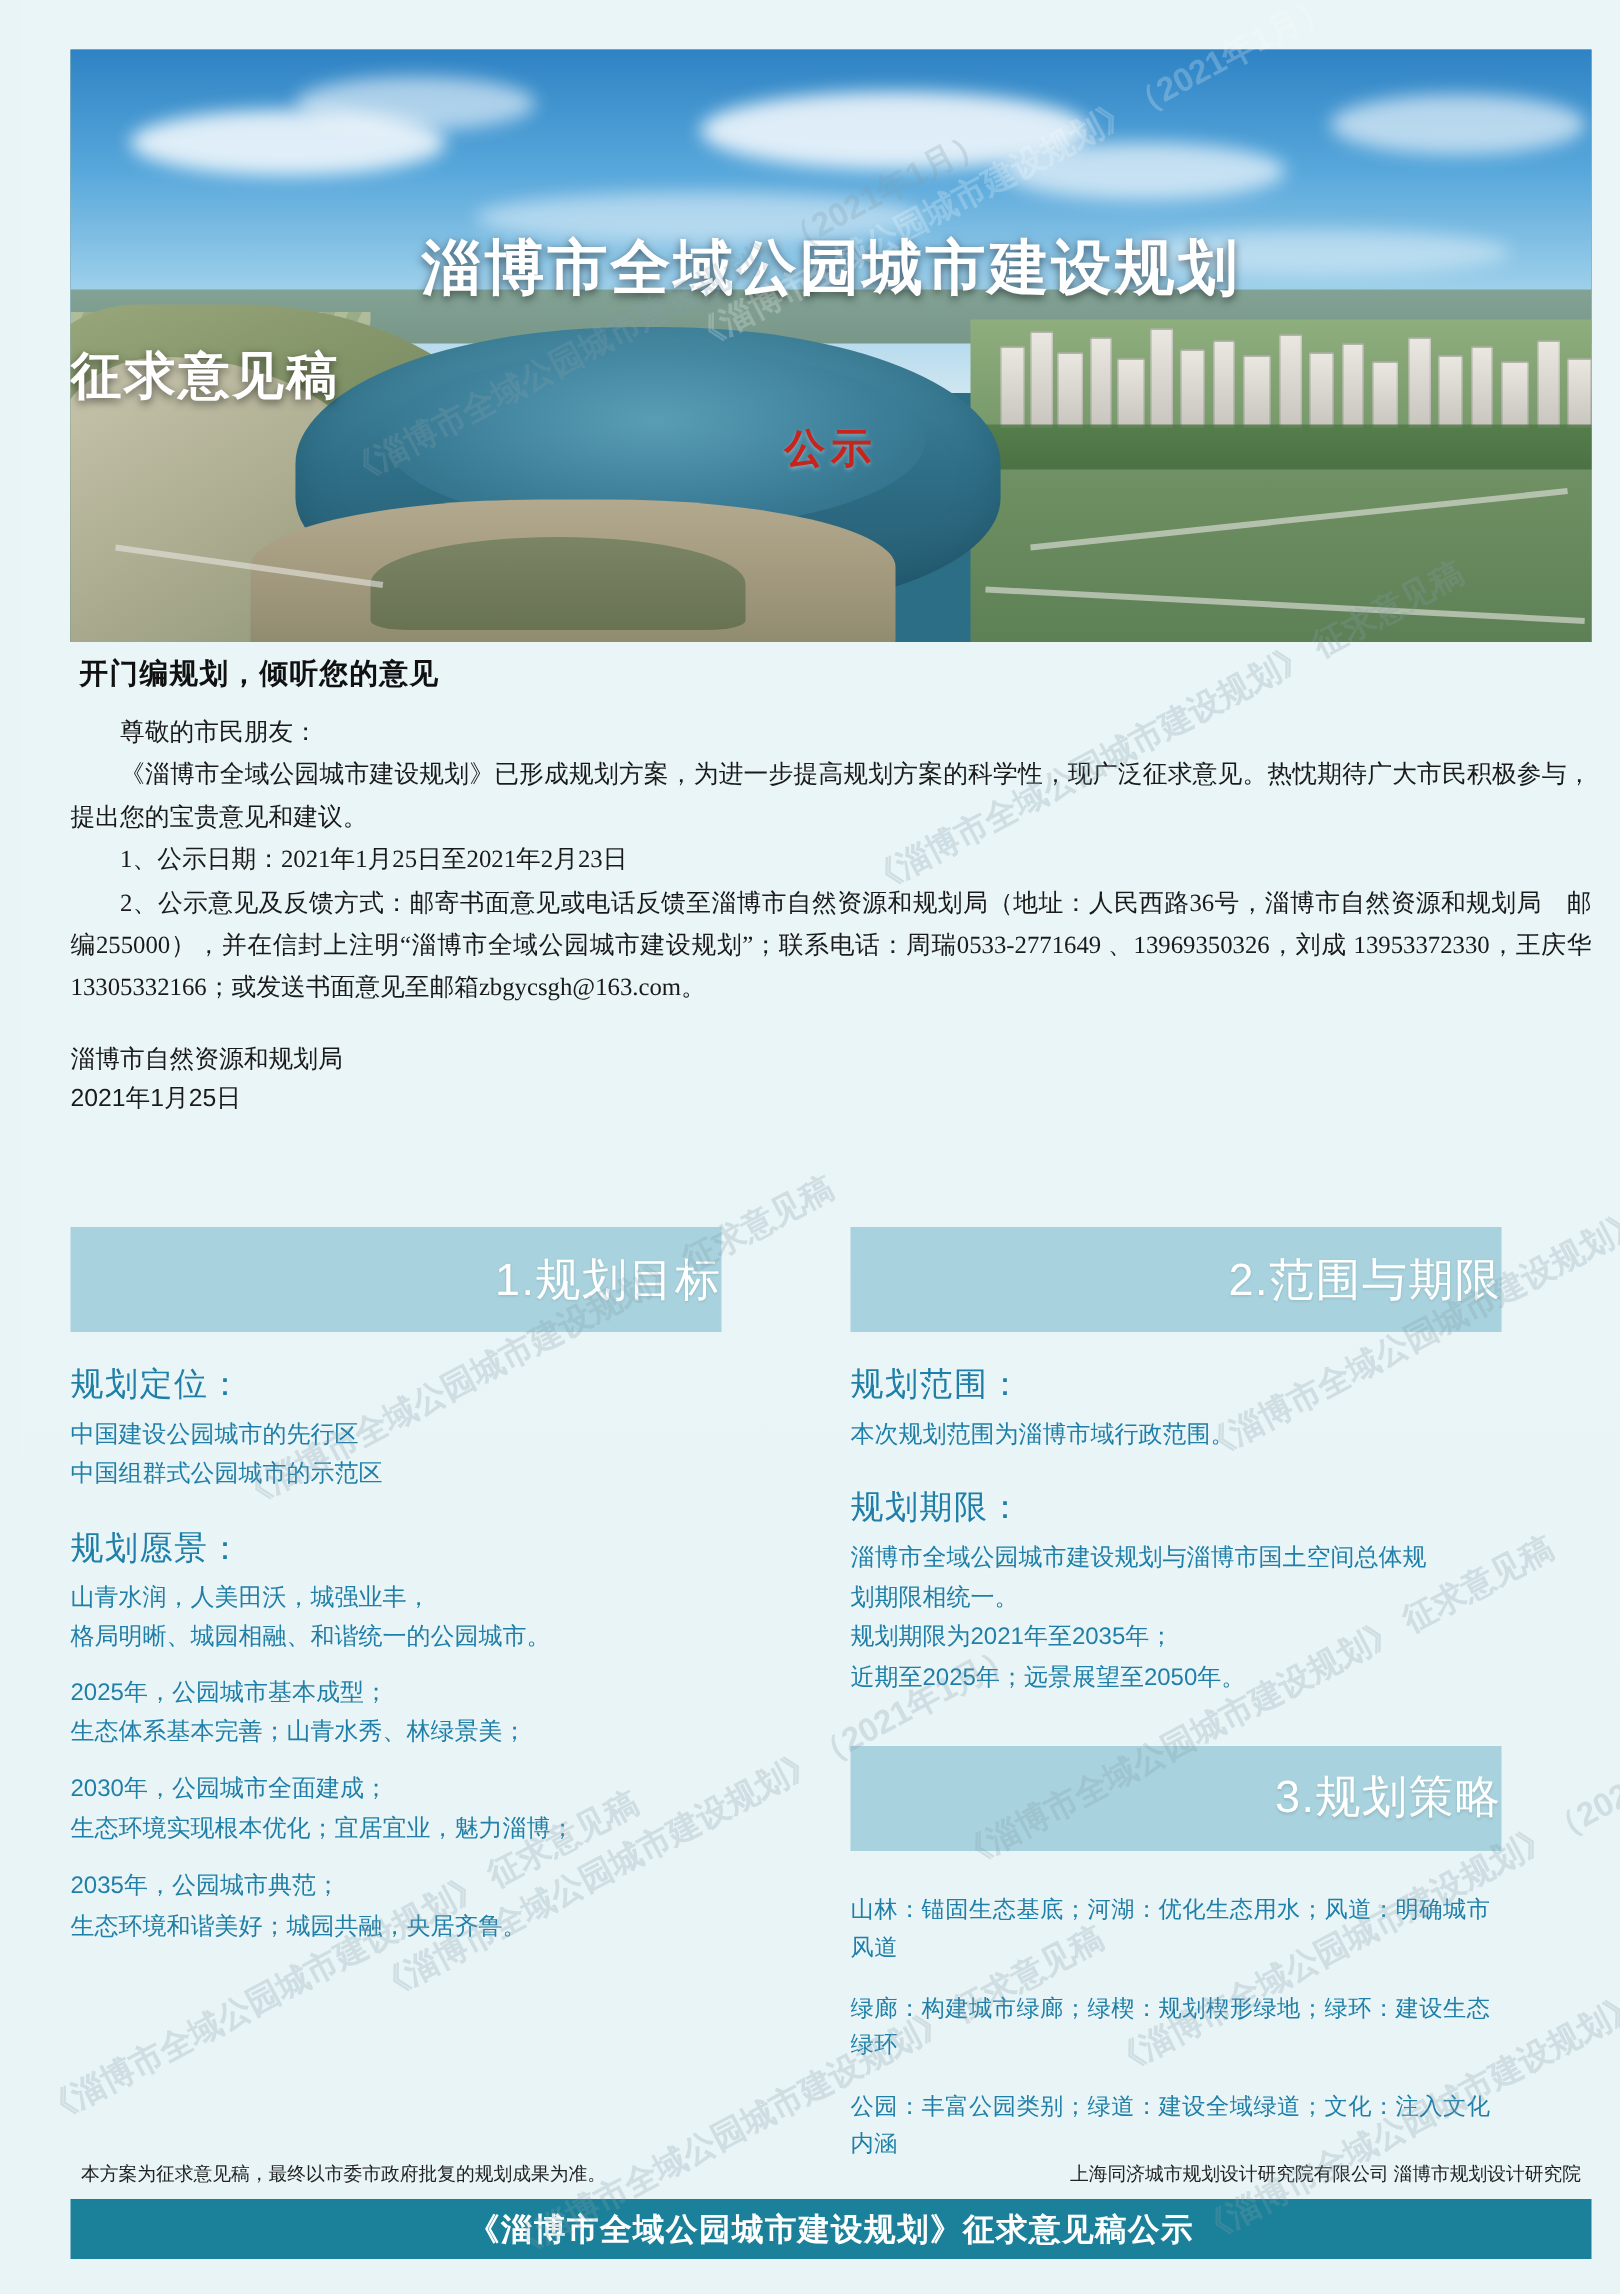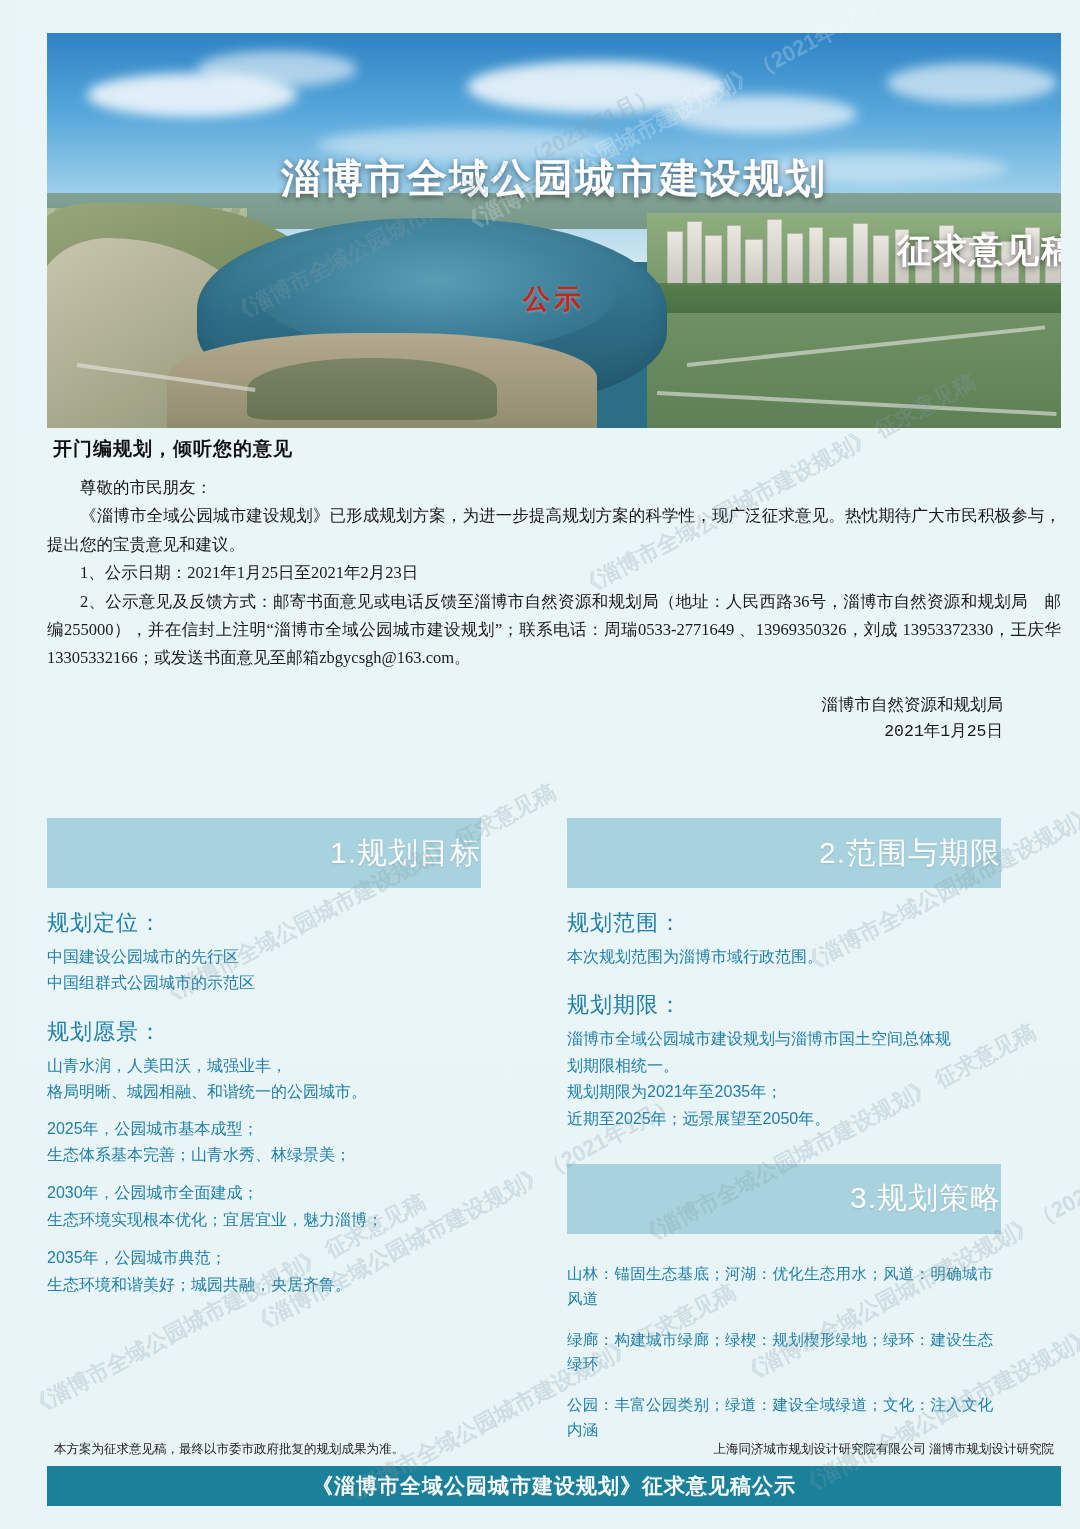--- a/index.html
+++ b/index.html
@@ -115,22 +115,22 @@
   }
   .hero-title {
     position: absolute; left: 0; top: 118px; width: 100%;
     text-align: center;
     font-size: 40px; font-weight: bold; color: #ffffff;
     letter-spacing: 2px;
     text-shadow: 0 2px 6px rgba(0,0,0,.55);
     font-family: "Liberation Sans", sans-serif;
   }
   .hero-sub {
-    position: absolute; left: 16px; top: 195px; width: 100%;
-    text-align: right;
+    position: absolute; left: 0; top: 195px; width: 100%;
+    text-align: left;
     font-size: 34px; font-weight: bold; color: #ffffff;
     letter-spacing: 2px;
     text-shadow: 0 2px 6px rgba(0,0,0,.55);
   }
   .hero-stamp {
     position: absolute; left: 0; top: 248px; width: 100%;
     text-align: center;
     font-size: 27px; font-weight: bold; color: #c9241b;
     letter-spacing: 4px;
     text-shadow: 0 1px 3px rgba(255,255,255,.35);
@@ -151,22 +151,21 @@
     font-size: 16.5px;
     line-height: 1.72;
     color: #1a1a1a;
     font-family: Liberation Serif, serif;
     text-align: justify;
   }
   .notice-body p { margin: 0; }
   .indent { text-indent: 2em; }
   .sign {
     margin-top: 20px;
-    text-align: right;
-    font-family: Liberation Mono, monospace;
+    font-family: Liberation Sans, sans-serif;
     font-size: 16.5px;
     line-height: 1.6;
     color: #1a1a1a;
     padding-right: 58px;
   }
 
   
   .col {
     position: absolute;
     width: 434px;

